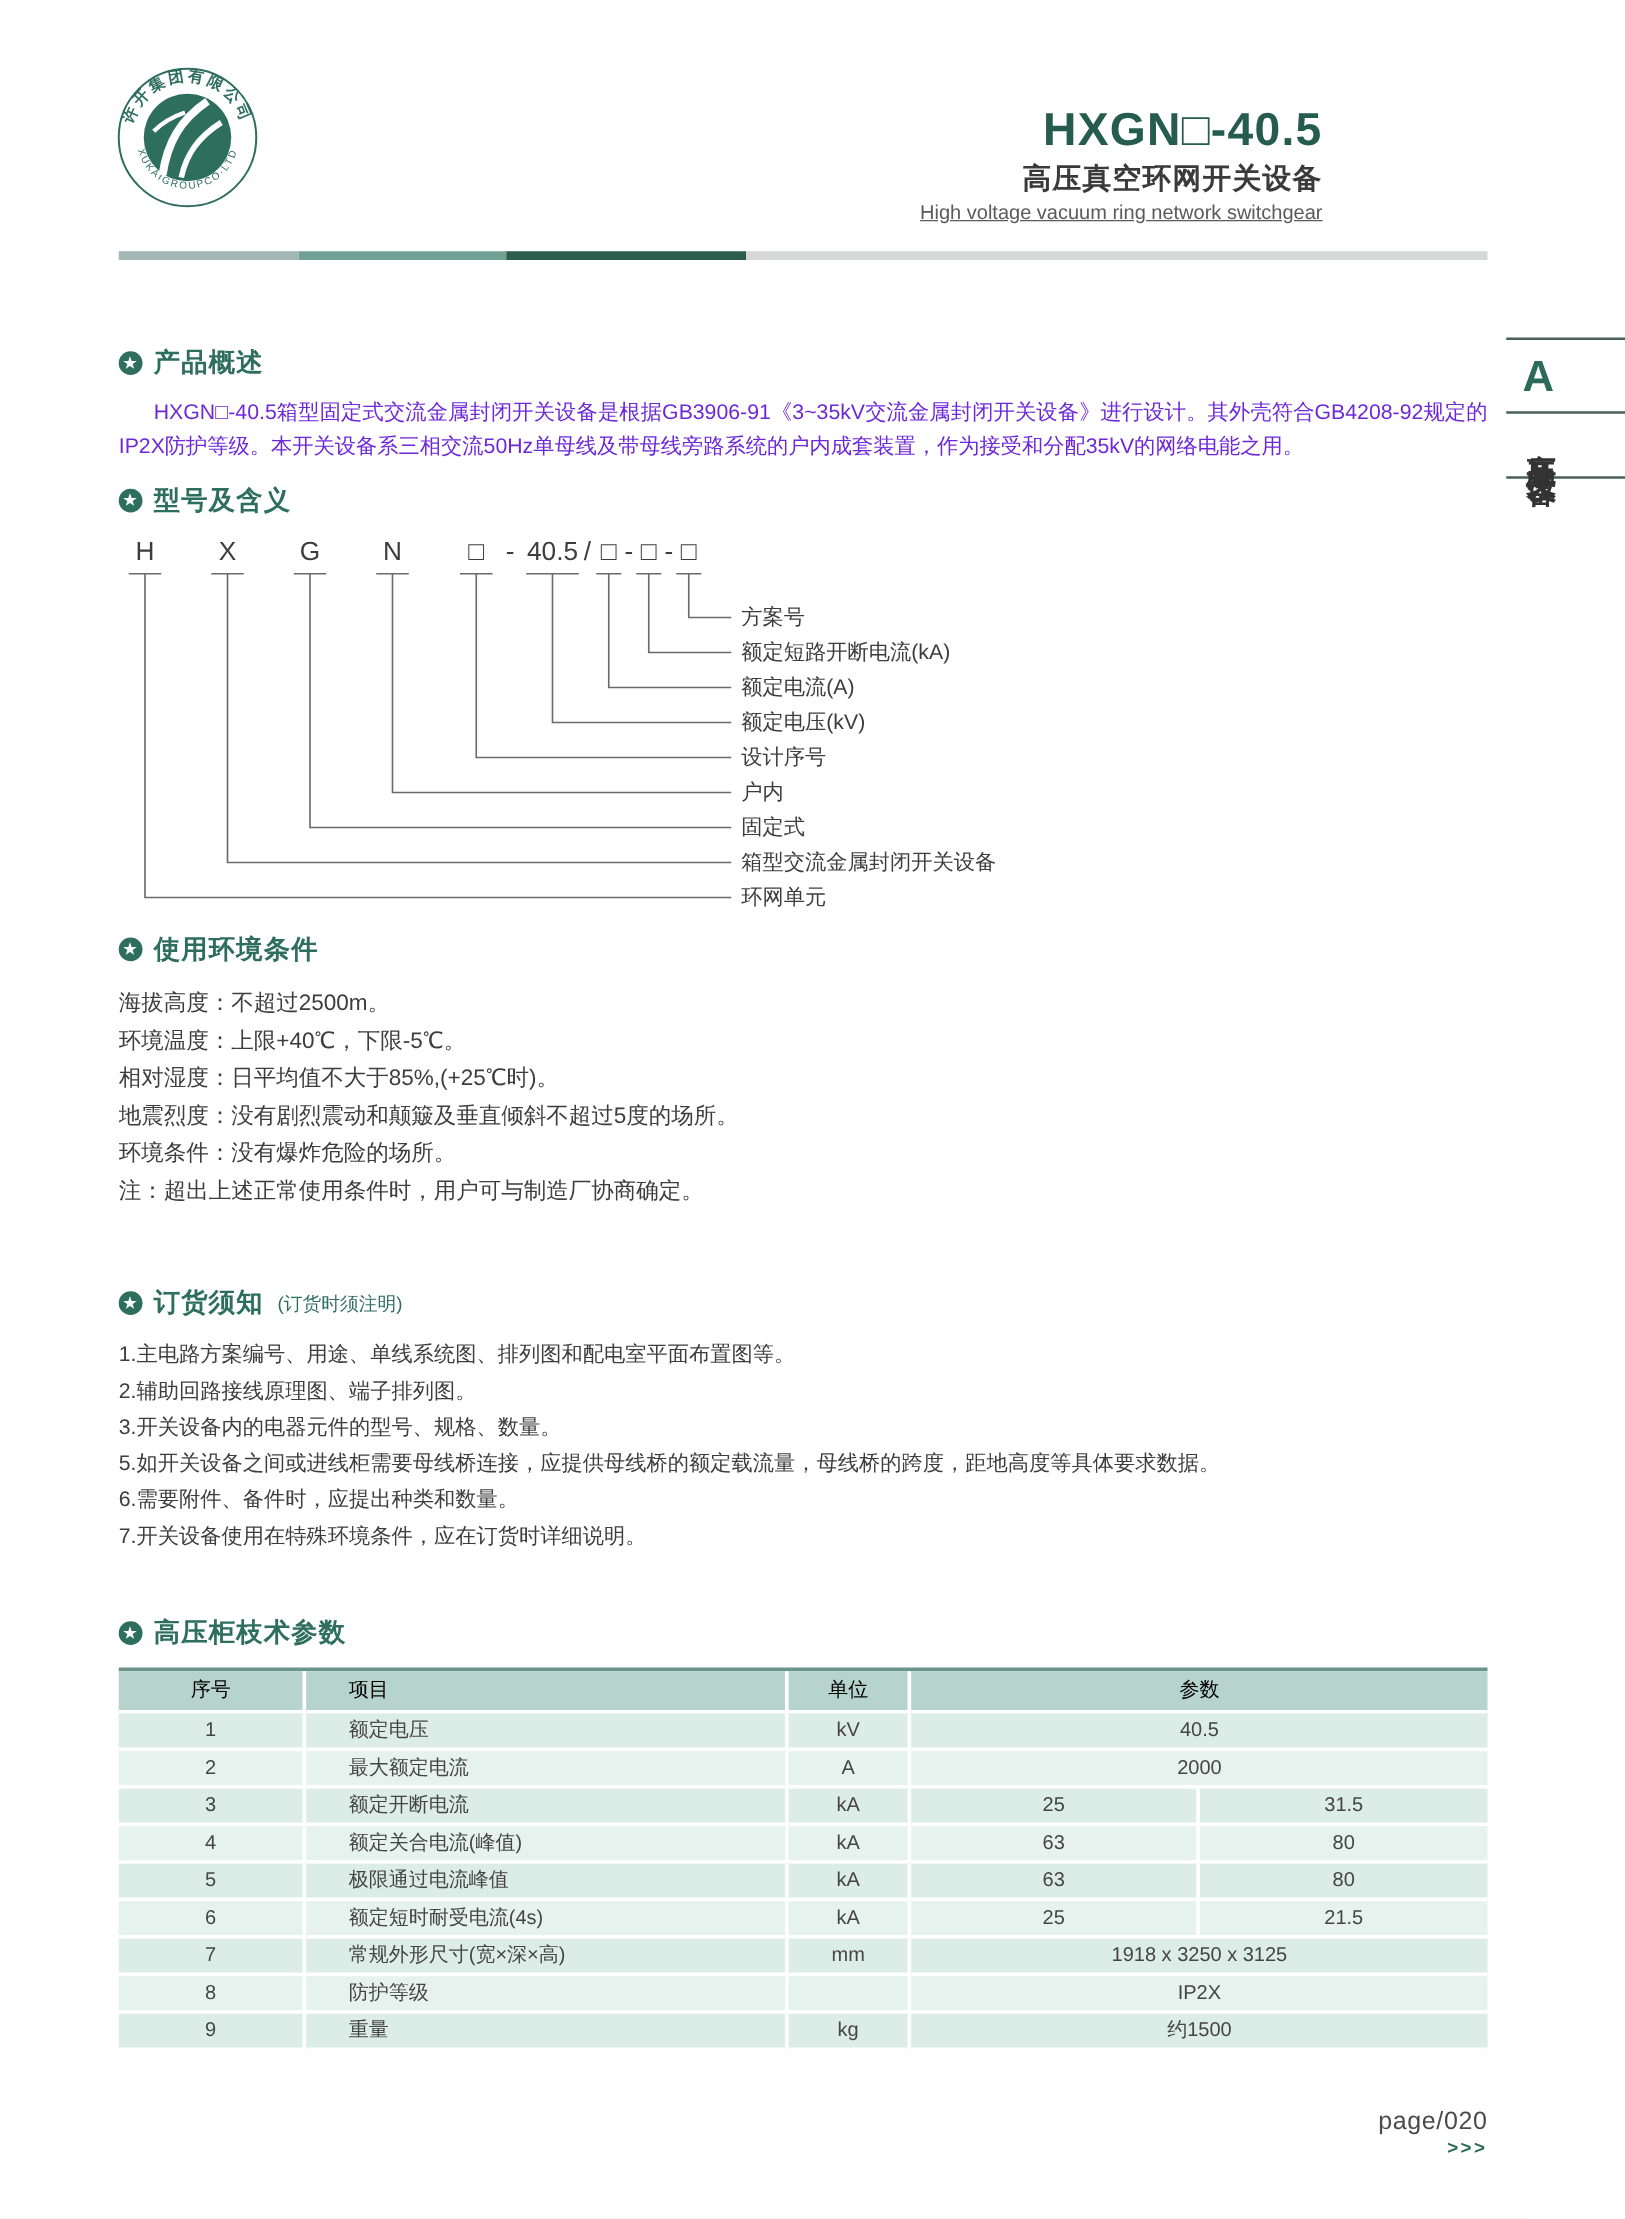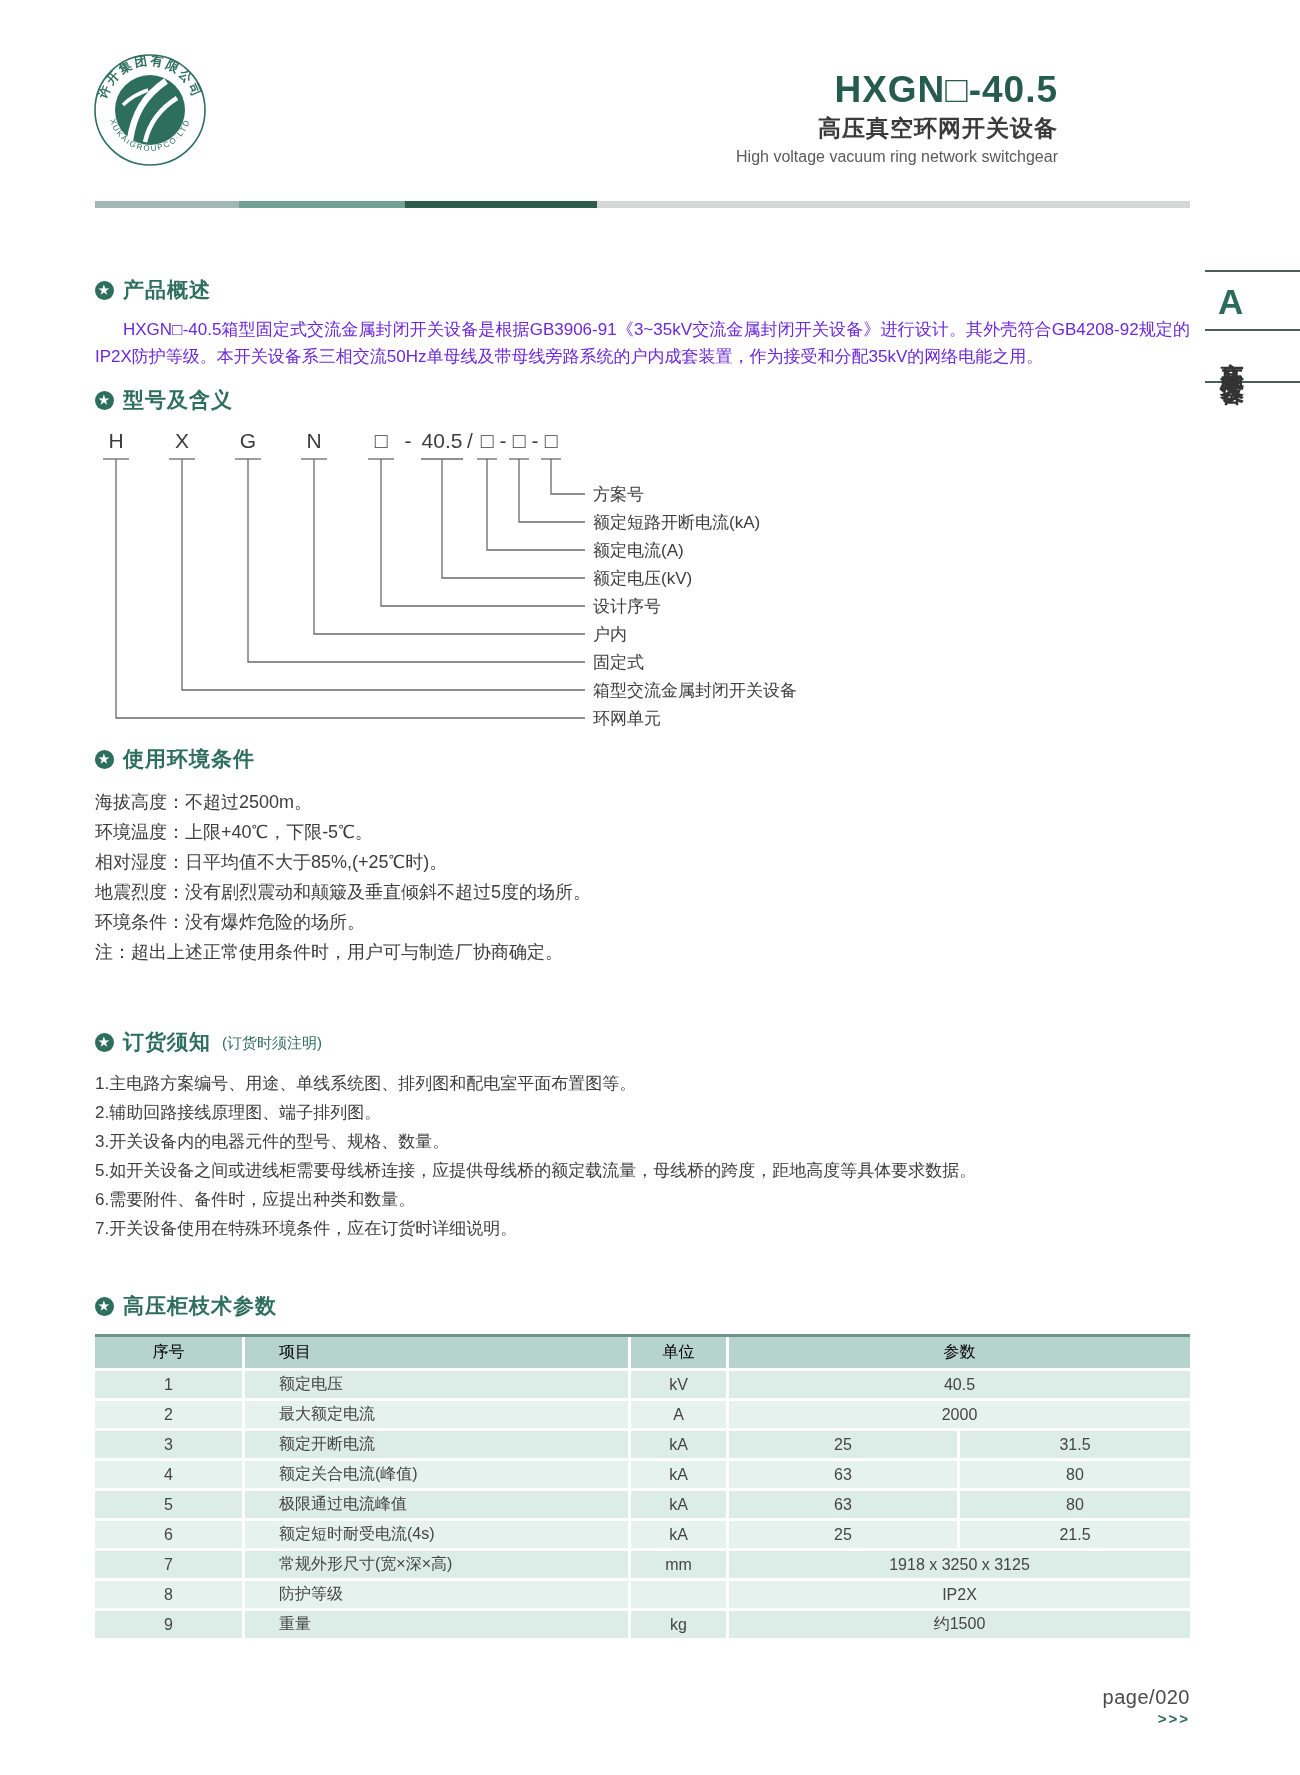--- a/index.html
+++ b/index.html
@@ -4,23 +4,23 @@
 <style>
   html,body{margin:0;padding:0;background:#e8e8e8;}
   .page{
     position:relative;width:1300px;height:1775px;background:#ffffff;
     font-family:"Liberation Sans", sans-serif;overflow:hidden;margin:0 auto;
     color:#3d3d3d;
   }
   
   .logo{position:absolute;left:92px;top:52px;width:116px;height:116px;}
   .title-block{position:absolute;top:70px;right:242px;text-align:right;}
-  .title-model{font-size:37px;font-weight:bold;color:#265c4c;letter-spacing:1px;line-height:1.08;}
+  .title-model{font-size:37px;font-weight:bold;color:#265c4c;letter-spacing:1px;line-height:1.08;margin-top:14px;}
   .title-cn{font-size:23px;font-weight:bold;color:#3a3a3a;margin-top:3px;letter-spacing:1px;}
-  .title-en{font-size:16px;color:#5a5a5a;margin-top:4px;}
+  .title-en{font-size:16px;color:#5a5a5a;margin-top:4px;text-decoration:underline;}
   .grad-bar{position:absolute;left:95px;top:201px;width:1095px;height:7px;display:flex;}
   .grad-bar .s1{width:144px;background:#a2b7b4;}
   .grad-bar .s2{width:166px;background:#72a095;}
   .grad-bar .s3{width:192px;background:#2d5c4d;}
   .grad-bar .s4{flex:1;background:#d5d8d7;}
   
   .side-tab{position:absolute;left:1205px;top:270px;width:95px;}
   .side-tab .line{height:2px;background:#4a5f58;}
   .tab-letter{font-size:35px;font-weight:bold;color:#2b6b58;padding:12px 0 10px 13px;line-height:1;}
   .tab-label{writing-mode:vertical-rl;font-size:24px;font-weight:600;color:#333;

